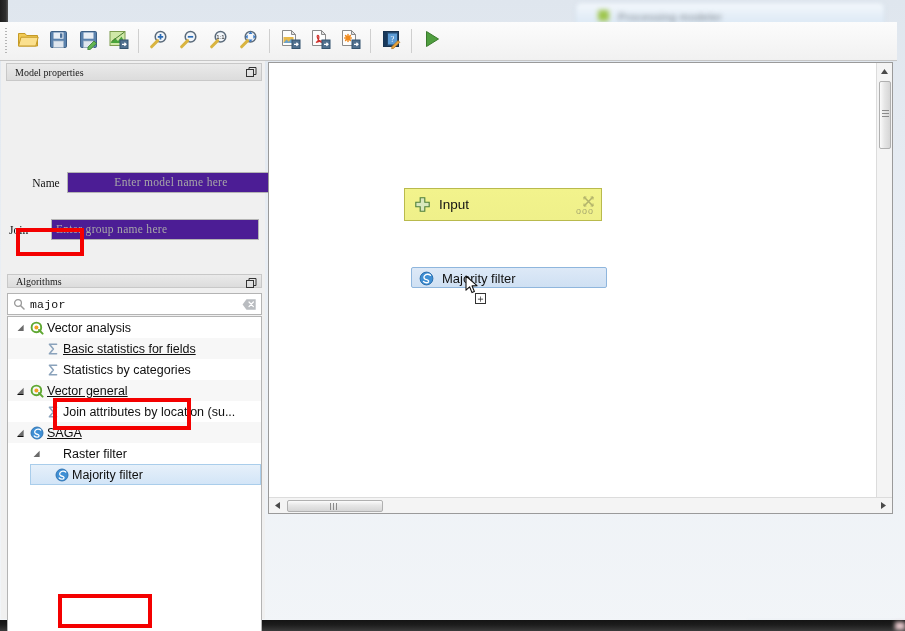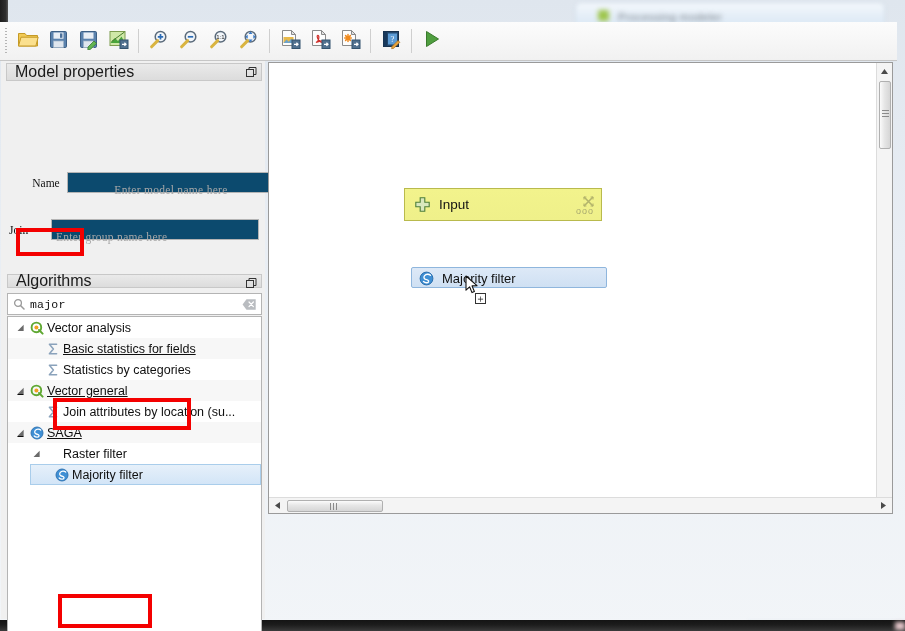--- a/index.html
+++ b/index.html
@@ -118,38 +118,38 @@
     position: absolute; left: 1px; top: 61px; width: 264px; height: 558px;
     background: #f0f0f0;
   }
   .panel-header {
     position: relative; height: 18px;
     background: linear-gradient(180deg,#eaeaea 0%, #dcdcdc 100%);
     border: 1px solid #c8c8c8;
     display: flex; align-items: center;
   }
   .panel-header .ph-title {
-    font-size: 16px; color: #1a1a1a; margin-left: 8px;
-    font-family: Liberation Sans, sans-serif;
+    font-size: 10px; color: #1a1a1a; margin-left: 8px;
+    font-family: Liberation Serif, serif;
   }
   .float-btn {
     position: absolute; right: 3px; top: 2px; width: 13px; height: 13px;
     display: flex; align-items: center; justify-content: center;
   }
   .field-row { position: absolute; display: flex; align-items: center; }
   .field-label {
     font-size: 11.5px; color: #111; font-family: "Liberation Serif", serif;
     width: 42px;
   }
   .field-input {
-    height: 21px; width: 208px; background: #0c4a6e;
+    height: 21px; width: 208px; background: #4c1d95;
     border: 1px solid #b4b4b4;
     font-size: 11.5px; color: #a8a8a8;
     font-family: "Liberation Serif", serif;
-    padding: 8px 4px; line-height: 19px; letter-spacing: .3px;
+    padding: 0 4px; line-height: 19px; letter-spacing: .3px;
   }
 
   
   .algo-header {
     position: absolute; left: 6px; top: 213px; width: 255px; height: 14px;
   }
   .search-wrap {
     position: absolute; left: 6px; top: 232px; width: 255px; height: 22px;
     background: #fff; border: 1px solid #b4b4b4;
     display: flex; align-items: center;

